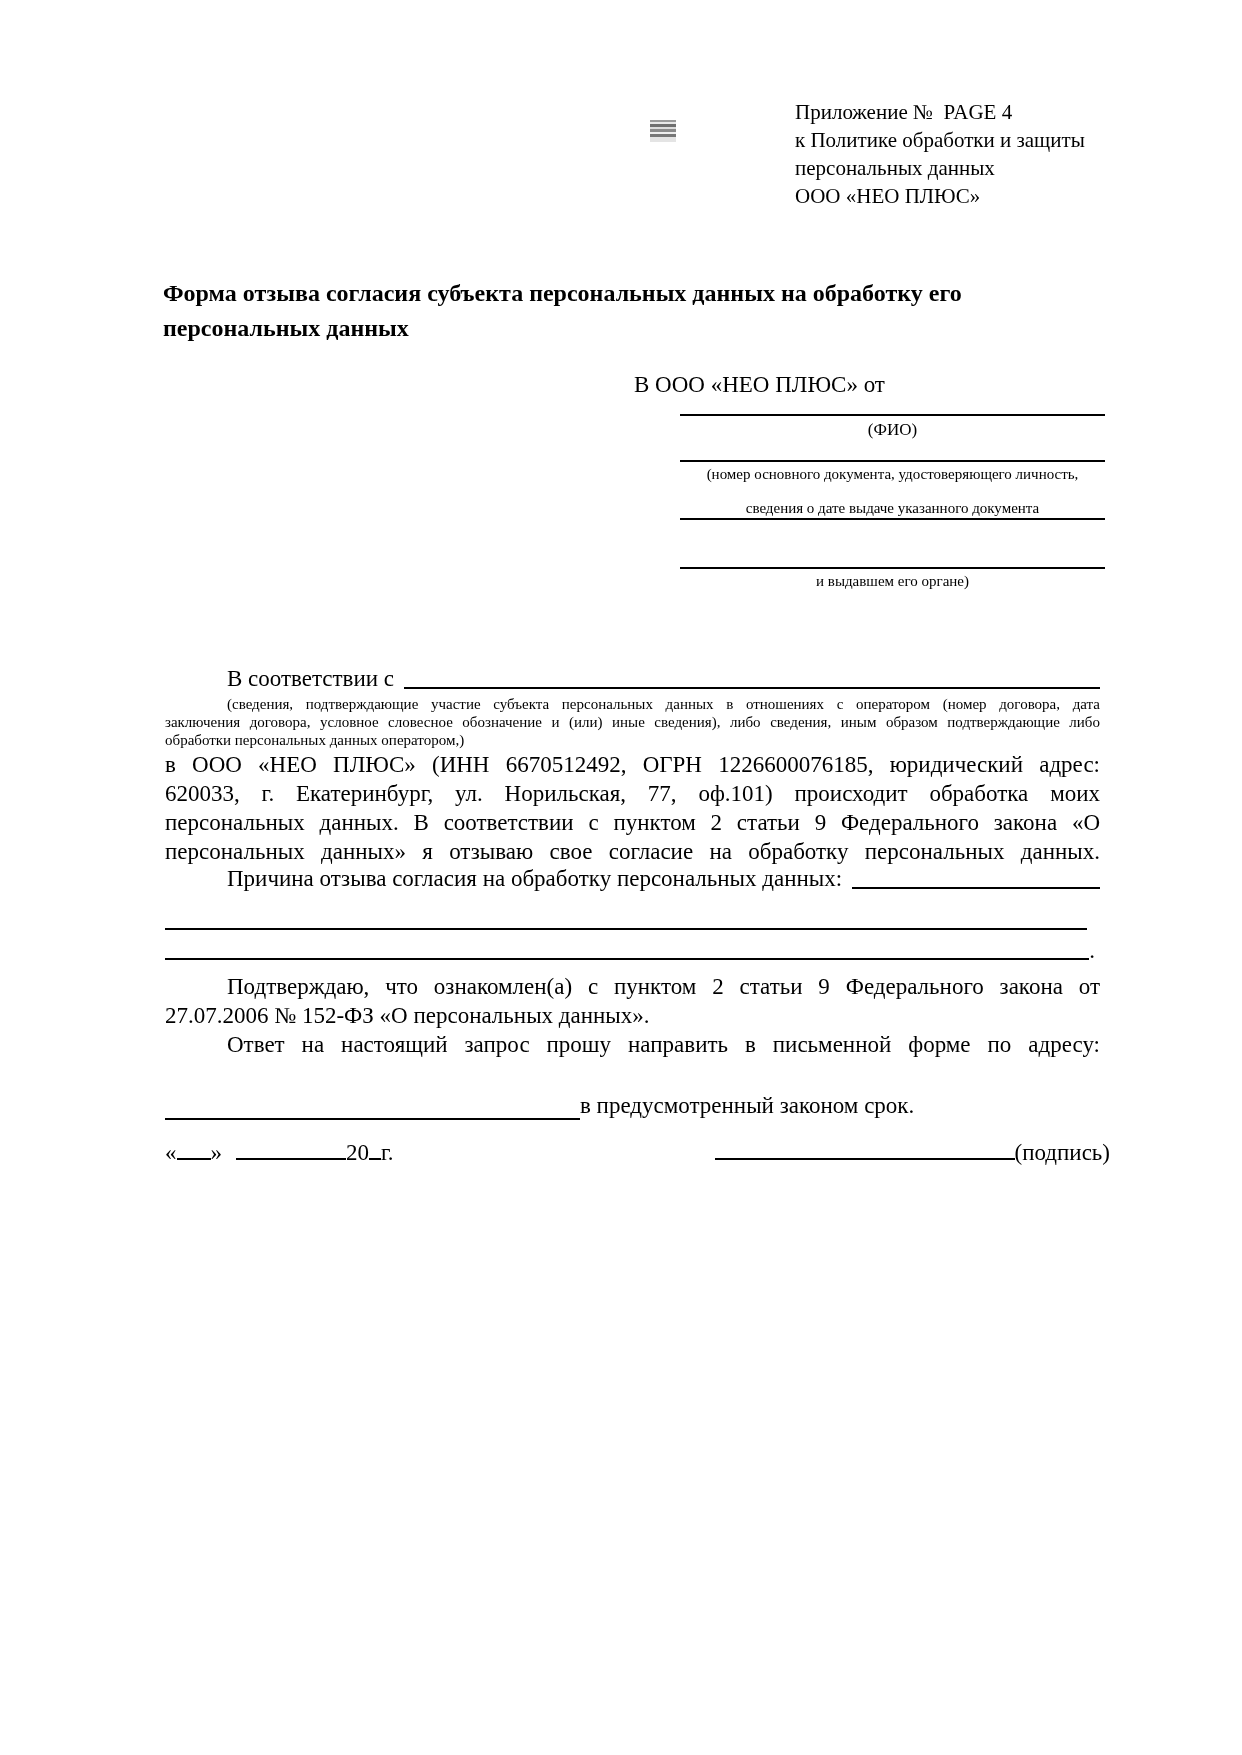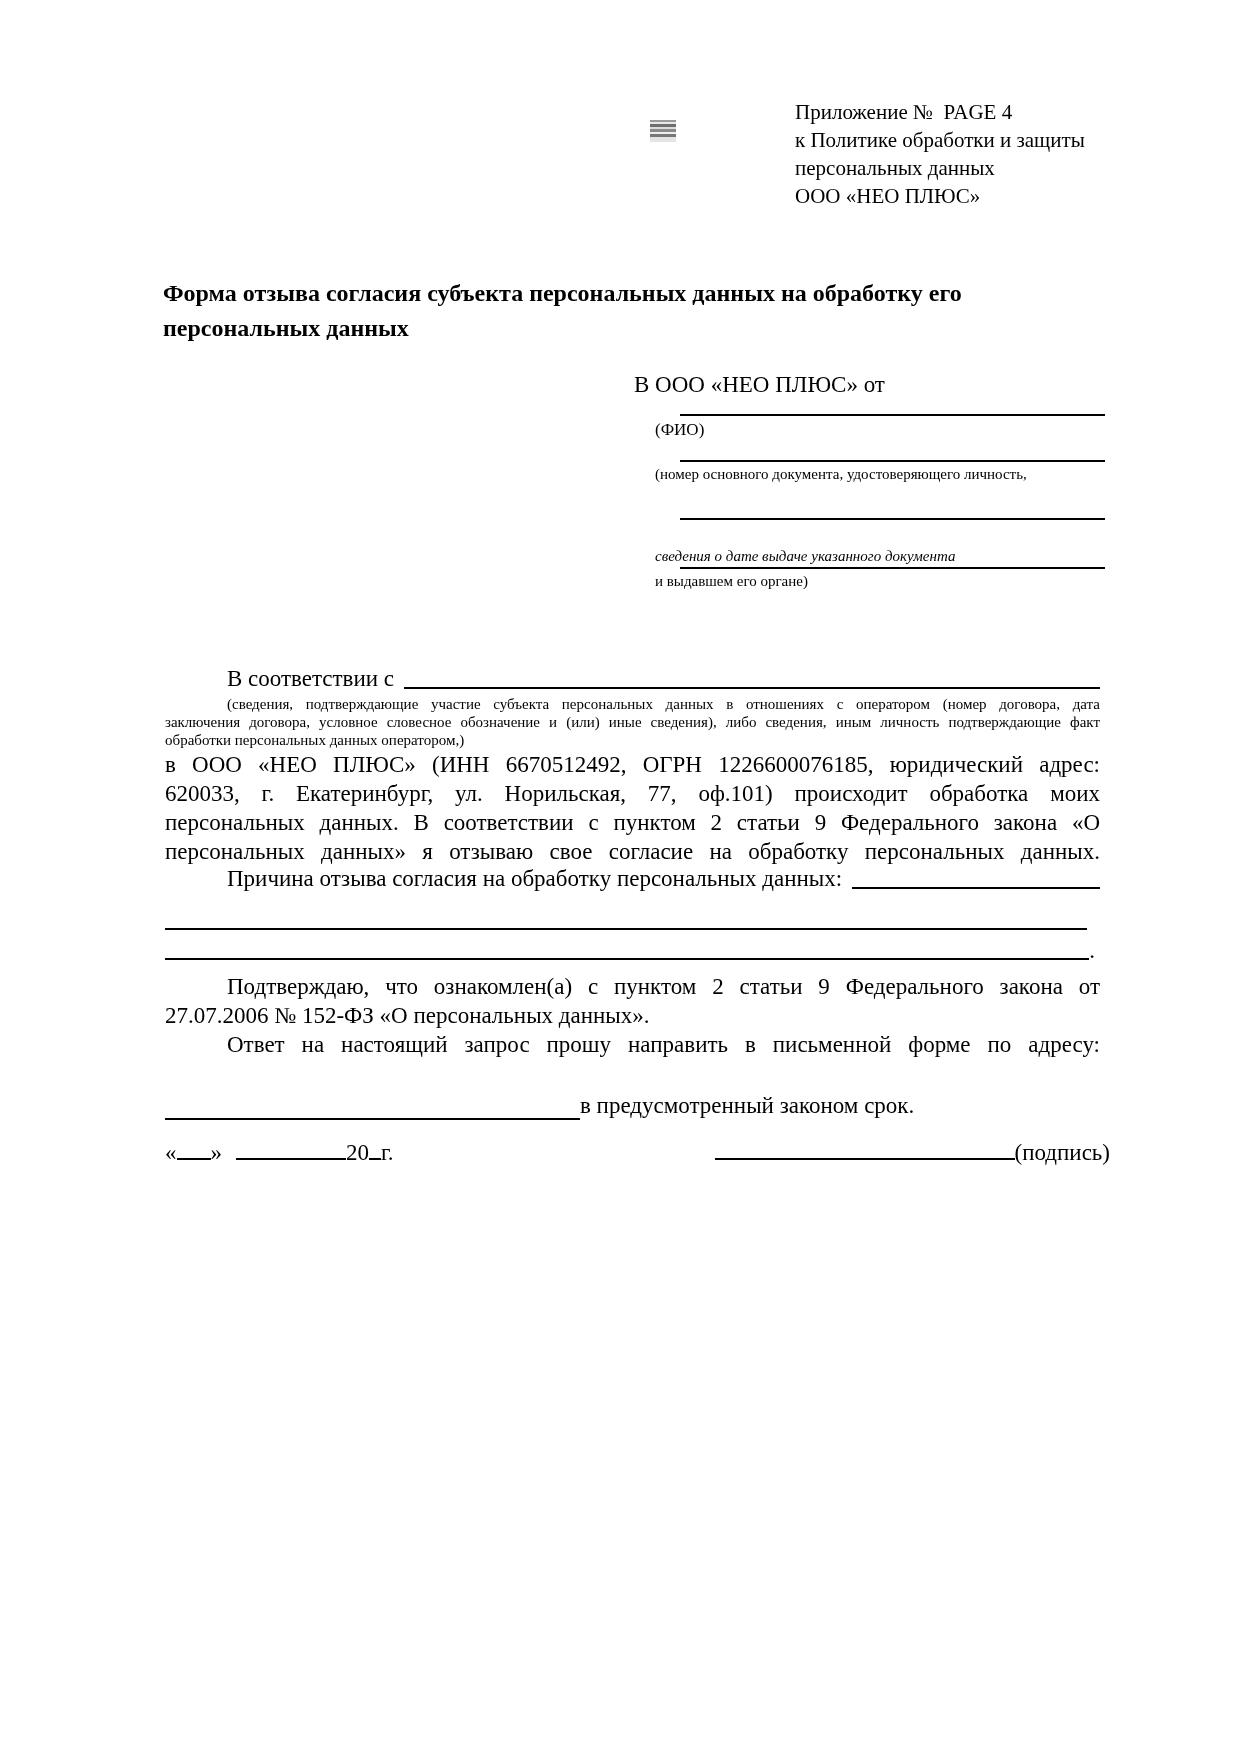--- a/index.html
+++ b/index.html
@@ -25,21 +25,21 @@
       #6f6f6f 4px 7px, #dcdcdc 7px 9px,
       #8a8a8a 9px 12px, #eeeeee 12px 14px,
       #777777 14px 17px, #e4e4e4 17px 22px);
   }
 
   .title { left:163px; top:276px; width:945px; font-size:24px; line-height:35px; font-weight:bold; }
 
   .to-line { left:634px; top:372px; font-size:23px; }
 
   .field-line { left:680px; width:425px; height:16px; border-bottom:2px solid #000; }
-  .field-caption { left:655px; width:475px; }
+  .field-caption { left:655px; width:475px; text-align:center; }
   .cap-lg { font-size:17px; }
   .cap-sm { font-size:15px; }
 
   .heading { left:165px; top:634px; width:935px; text-align:center; font-size:24px; padding-left:40px; box-sizing:border-box; }
 
   .flexline { display:flex; align-items:flex-end; font-size:23px; line-height:29px; }
   .fill { flex:1 1 auto; border-bottom:2px solid #000; margin-bottom:4px; height:1px; }
   .indent { margin-left:62px; }
 
   .textblock { left:165px; width:935px; font-size:23px; line-height:29px; }
@@ -75,34 +75,34 @@
 
   <div class="abs to-line nowrap">В ООО «НЕО ПЛЮС» от</div>
 
   <div class="abs field-line" style="top:398px;"></div>
   <div class="abs field-caption cap-lg" style="top:420px;">(ФИО)</div>
 
   <div class="abs field-line" style="top:444px;"></div>
   <div class="abs field-caption cap-sm nowrap" style="top:466px;">(номер основного документа, удостоверяющего личность,</div>
 
   <div class="abs field-line" style="top:502px;"></div>
-  <div class="abs field-caption cap-sm nowrap" style="top:548px;font-style:italic;">сведения о дате выдаче указанного документа</div>
+  <div class="abs field-caption cap-sm nowrap" style="top:500px;">сведения о дате выдаче указанного документа</div>
 
   <div class="abs field-line" style="top:551px;"></div>
   <div class="abs field-caption cap-sm nowrap" style="top:573px;">и выдавшем его органе)</div>
 
 
   <div class="abs textblock flexline" style="top:664px;">
     <span class="indent nowrap">В соответствии с</span>
     <span class="fill" style="margin-left:10px;"></span>
   </div>
 
   <div class="abs textblock smalltext" style="top:695px;">
     <div class="jline ti">(сведения, подтверждающие участие субъекта персональных данных в отношениях с оператором (номер договора, дата</div>
-    <div class="jline">заключения договора, условное словесное обозначение и (или) иные сведения), либо сведения, иным личность подтверждающие факт</div>
+    <div class="jline">заключения договора, условное словесное обозначение и (или) иные сведения), либо сведения, иным образом подтверждающие либо</div>
     <div>обработки персональных данных оператором,)</div>
   </div>
 
   <div class="abs textblock" style="top:750px;">
     <div class="jline">в ООО «НЕО ПЛЮС» (ИНН 6670512492, ОГРН 1226600076185, юридический адрес:</div>
     <div class="jline">620033, г. Екатеринбург, ул. Норильская, 77, оф.101) происходит обработка моих</div>
     <div class="jline">персональных данных. В соответствии с пунктом 2 статьи 9 Федерального закона «О</div>
     <div class="jline">персональных данных» я отзываю свое согласие на обработку персональных данных.</div>
   </div>
 

